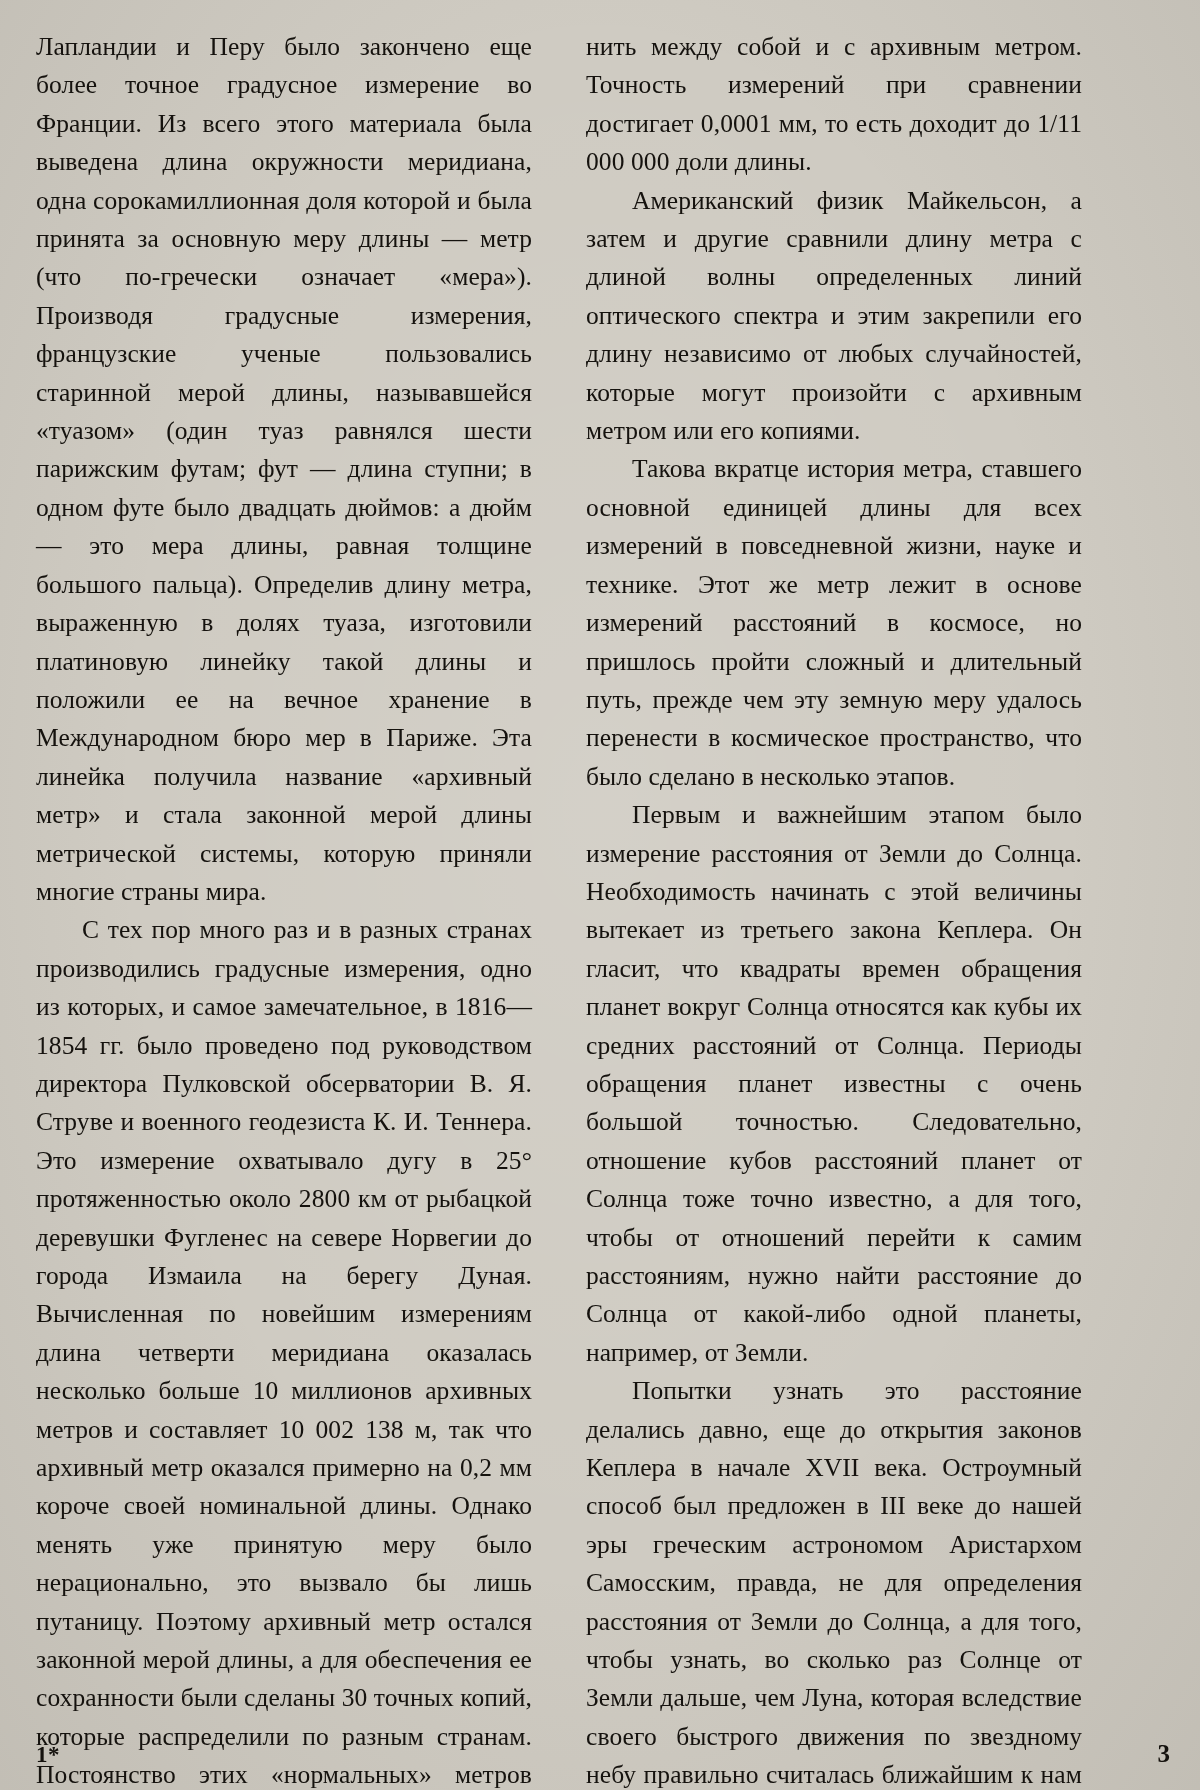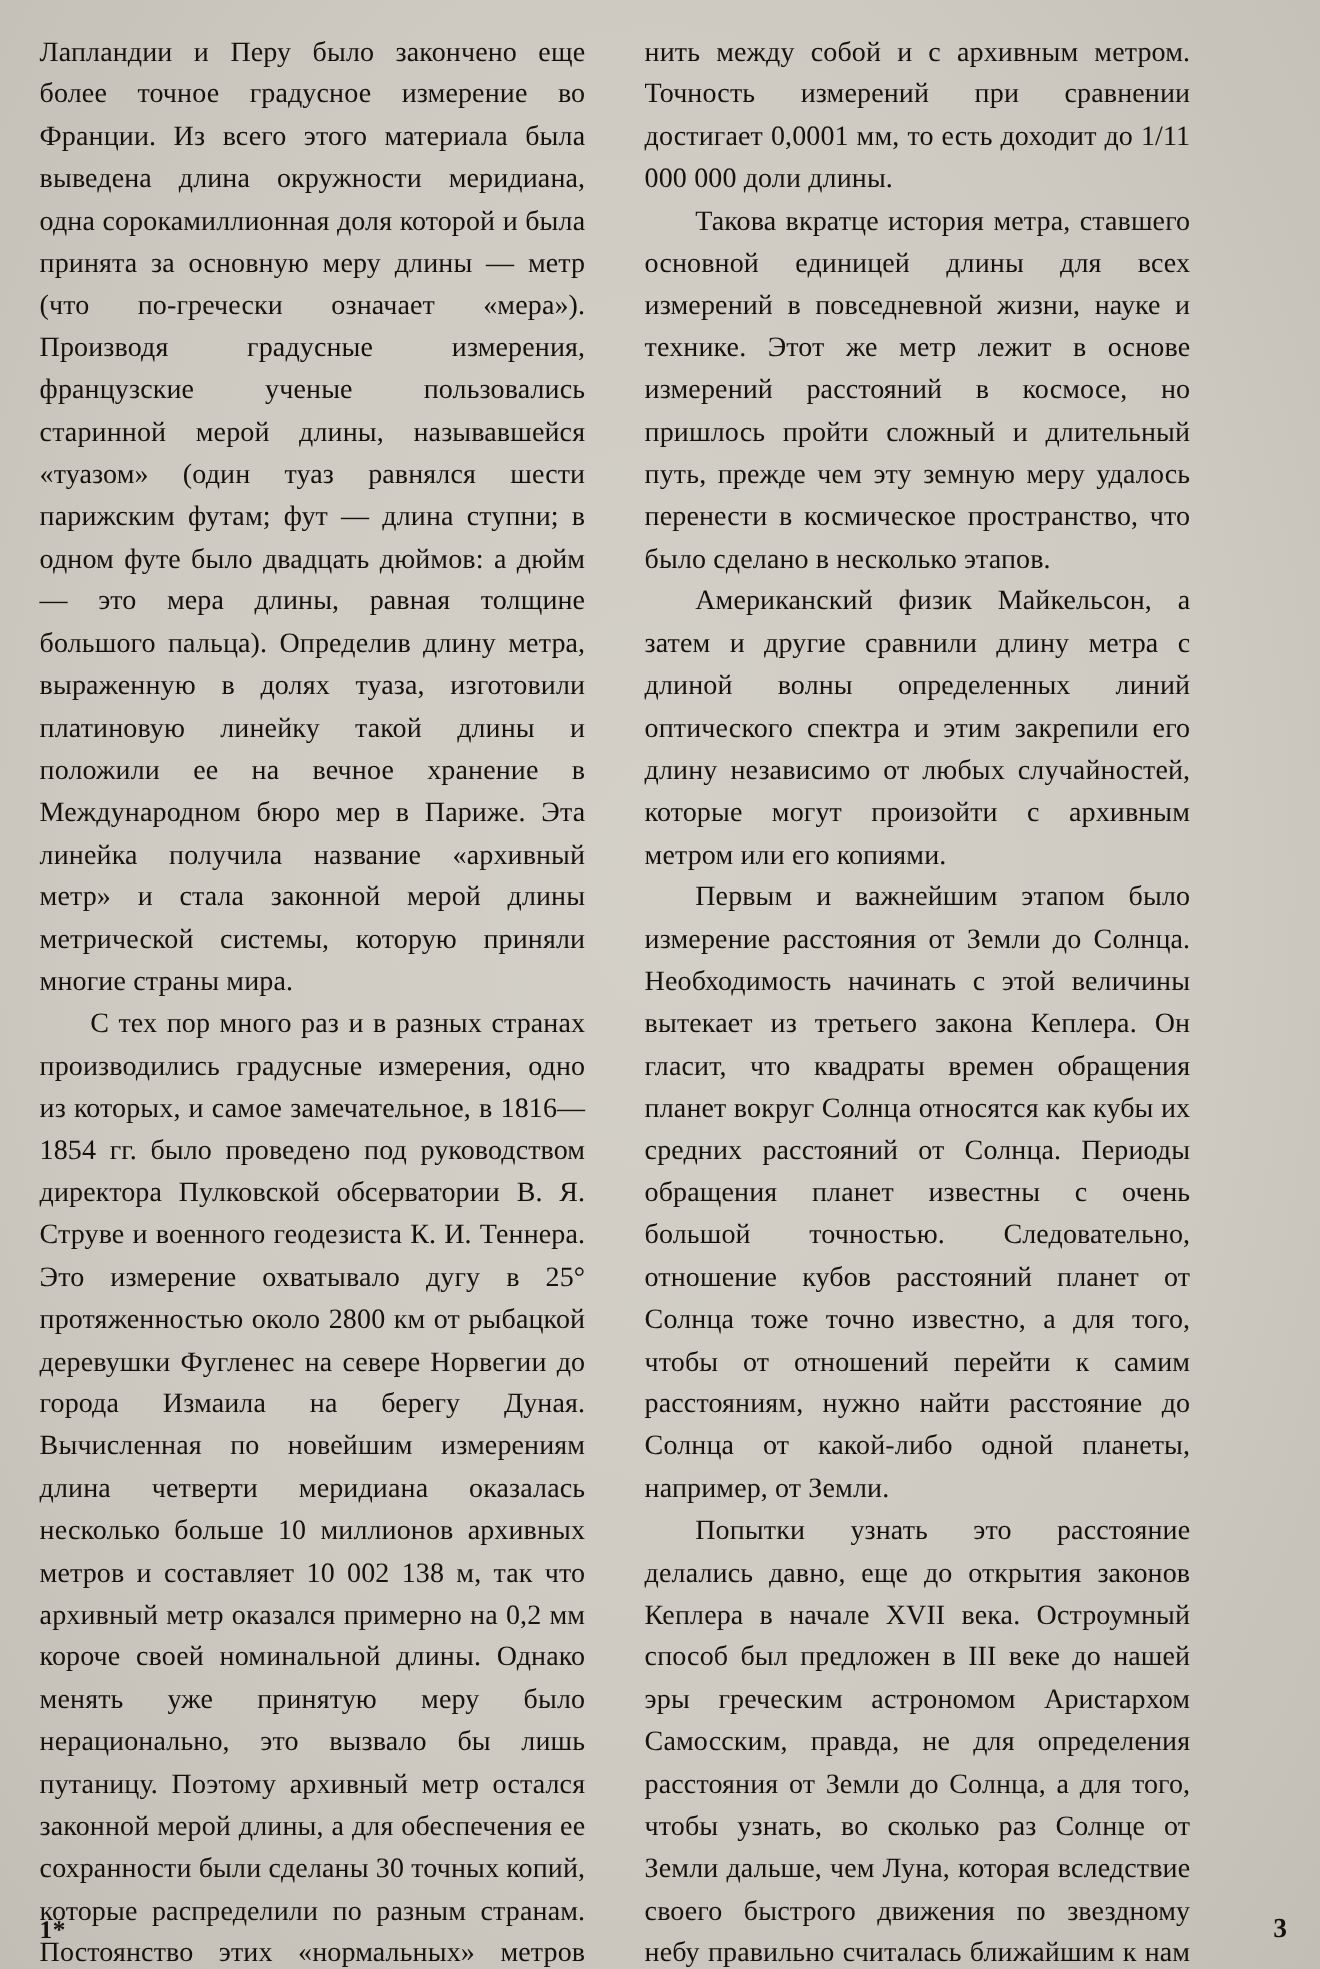--- a/index.html
+++ b/index.html
@@ -81,22 +81,22 @@
 
   <div class="columns">
 
     <div class="col">
       <p>Лапландии и Перу было закончено еще более точное градусное измерение во Франции. Из всего этого материала была выведена длина окружности меридиана, одна сорокамиллионная доля которой и была принята за основную меру длины — метр (что по-гречески означает «мера»). Производя градусные измерения, французские ученые пользовались старинной мерой длины, называвшейся «туазом» (один туаз равнялся шести парижским футам; фут — длина ступни; в одном футе было двадцать дюймов: а дюйм — это мера длины, равная толщине большого пальца). Определив длину метра, выраженную в долях туаза, изготовили платиновую линейку такой длины и положили ее на вечное хранение в Международном бюро мер в Париже. Эта линейка получила название «архивный метр» и стала законной мерой длины метрической системы, которую приняли многие страны мира.</p>
       <p class="indent">С тех пор много раз и в разных странах производились градусные измерения, одно из которых, и самое замечательное, в 1816—1854 гг. было проведено под руководством директора Пулковской обсерватории В. Я. Струве и военного геодезиста К. И. Теннера. Это измерение охватывало дугу в 25° протяженностью около 2800 км от рыбацкой деревушки Фугленес на севере Норвегии до города Измаила на берегу Дуная. Вычисленная по новейшим измерениям длина четверти меридиана оказалась несколько больше 10 миллионов архивных метров и составляет 10 002 138 м, так что архивный метр оказался примерно на 0,2 мм короче своей номинальной длины. Однако менять уже принятую меру было нерационально, это вызвало бы лишь путаницу. Поэтому архивный метр остался законной мерой длины, а для обеспечения ее сохранности были сделаны 30 точных копий, которые распределили по разным странам. Постоянство этих «нормальных» метров периодически проверяется, для чего их привозят в Париж, чтобы срав-</p>
     </div>
 
     <div class="col">
       <p>нить между собой и с архивным метром. Точность измерений при сравнении достигает 0,0001 мм, то есть доходит до 1/11 000 000 доли длины.</p>
+      <p class="indent">Американский физик Майкельсон, а затем и другие сравнили длину метра с длиной волны определенных линий оптического спектра и этим закрепили его длину независимо от любых случайностей, которые могут произойти с архивным метром или его копиями.</p>
       <p class="indent">Такова вкратце история метра, ставшего основной единицей длины для всех измерений в повседневной жизни, науке и технике. Этот же метр лежит в основе измерений расстояний в космосе, но пришлось пройти сложный и длительный путь, прежде чем эту земную меру удалось перенести в космическое пространство, что было сделано в несколько этапов.</p>
-      <p class="indent">Американский физик Майкельсон, а затем и другие сравнили длину метра с длиной волны определенных линий оптического спектра и этим закрепили его длину независимо от любых случайностей, которые могут произойти с архивным метром или его копиями.</p>
       <p class="indent">Первым и важнейшим этапом было измерение расстояния от Земли до Солнца. Необходимость начинать с этой величины вытекает из третьего закона Кеплера. Он гласит, что квадраты времен обращения планет вокруг Солнца относятся как кубы их средних расстояний от Солнца. Периоды обращения планет известны с очень большой точностью. Следовательно, отношение кубов расстояний планет от Солнца тоже точно известно, а для того, чтобы от отношений перейти к самим расстояниям, нужно найти расстояние до Солнца от какой-либо одной планеты, например, от Земли.</p>
       <p class="indent">Попытки узнать это расстояние делались давно, еще до открытия законов Кеплера в начале XVII века. Остроумный способ был предложен в III веке до нашей эры греческим астрономом Аристархом Самосским, правда, не для определения расстояния от Земли до Солнца, а для того, чтобы узнать, во сколько раз Солнце от Земли дальше, чем Луна, которая вследствие своего быстрого движения по звездному небу правильно считалась ближайшим к нам небесным телом. Этот способ заключался в</p>
     </div>
 
   </div>
 
   <div class="footer">
     <div class="folio-left">1*</div>
     <div class="folio-right">3</div>
   </div>

